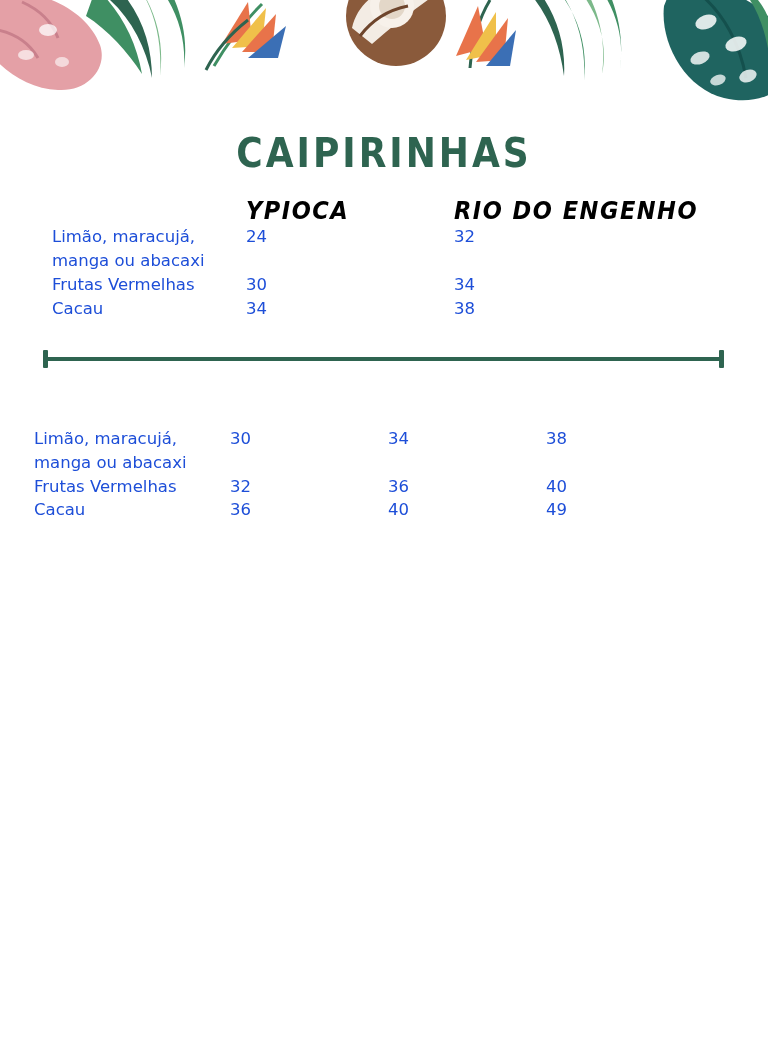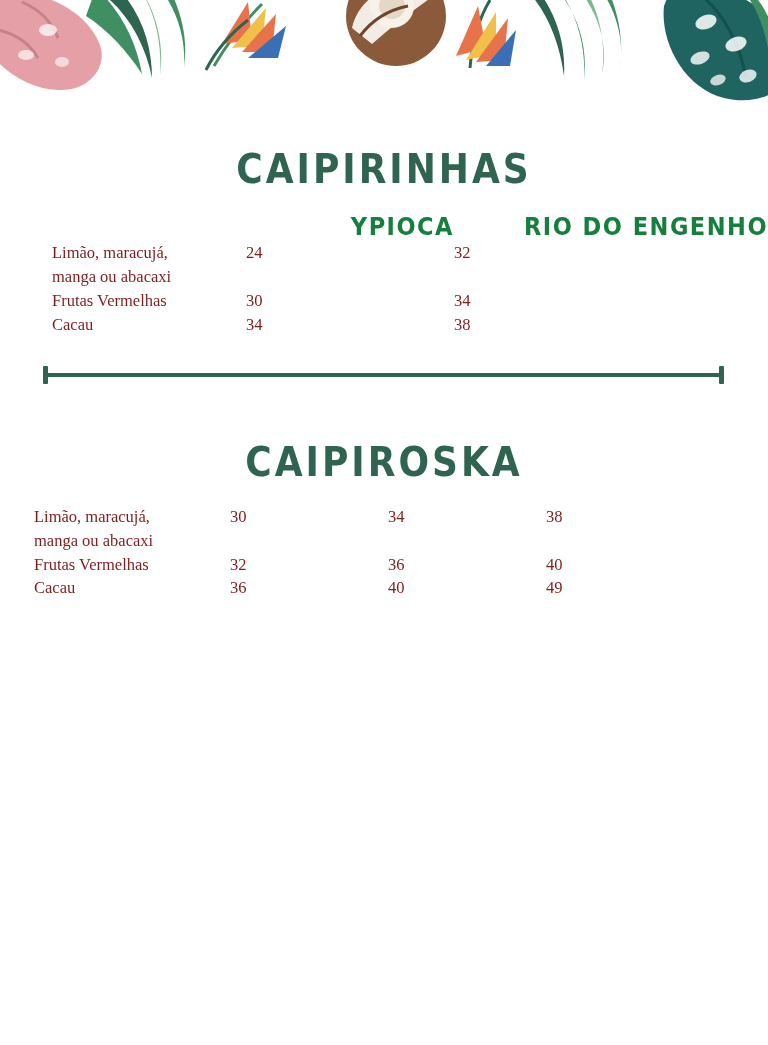--- a/index.html
+++ b/index.html
@@ -35,21 +35,21 @@
     width: 768px;
   }
 
   .section-title {
     text-align: center;
     font-family: "DejaVu Sans Condensed", "Liberation Sans Narrow", "Liberation Sans", sans-serif;
     font-weight: 700;
     font-size: 40px;
     letter-spacing: 3px;
     color: #2e6450;
-    margin: 16px;
+    margin: 0;
     text-transform: uppercase;
   }
 
   .section-one { padding-top: 12px; }
 
   table.price-table {
     border-collapse: collapse;
     margin-top: 20px;
     width: 768px;
     table-layout: fixed;
@@ -57,32 +57,32 @@
   table.price-table td, table.price-table th {
     vertical-align: top;
     padding: 0;
   }
 
   .head-row th {
     font-family: "DejaVu Sans Condensed", "Liberation Sans Narrow", "Liberation Sans", sans-serif;
     font-weight: 700;
     font-size: 25px;
     letter-spacing: 1.5px;
-    color: #15803d;
-    text-align: right;
+    color: #000000;
+    text-align: left;
     padding-bottom: 18px;
     text-transform: uppercase;
+    font-style: italic;
   }
 
   .item-row td {
     font-size: 16.5px;
     line-height: 1.45;
-    color: #7f1d1d;
+    color: #1d4ed8;
     padding-bottom: 20px;
-    font-family: Liberation Serif, serif;
   }
   .item-row .desc { white-space: pre-line; }
   .item-row .price { font-size: 16.5px; }
 
   
   .t1 .c-desc  { width: 246px; padding-left: 52px; box-sizing: border-box; }
   .t1 .c-p1    { width: 208px; }
   .t1 .c-p2    { width: 314px; margin-top: 17px; }
 
   
@@ -221,21 +221,20 @@
       </table>
   </div>
 
   <div class="divider-wrap">
     <div class="divider-cap left"></div>
     <div class="divider-line"></div>
     <div class="divider-cap right"></div>
   </div>
 
   <div class="section-two">
-    <h1 class="section-title">CAIPIROSKA</h1>
 
     <table class="price-table t2">
       <tbody>
       <tr class="item-row">
         <td class="c-desc desc">Limão, maracujá,
 manga ou abacaxi</td>
         <td class="c-p1 price">30</td>
         <td class="c-p2 price">34</td>
         <td class="c-p3 price">38</td>
       </tr>

